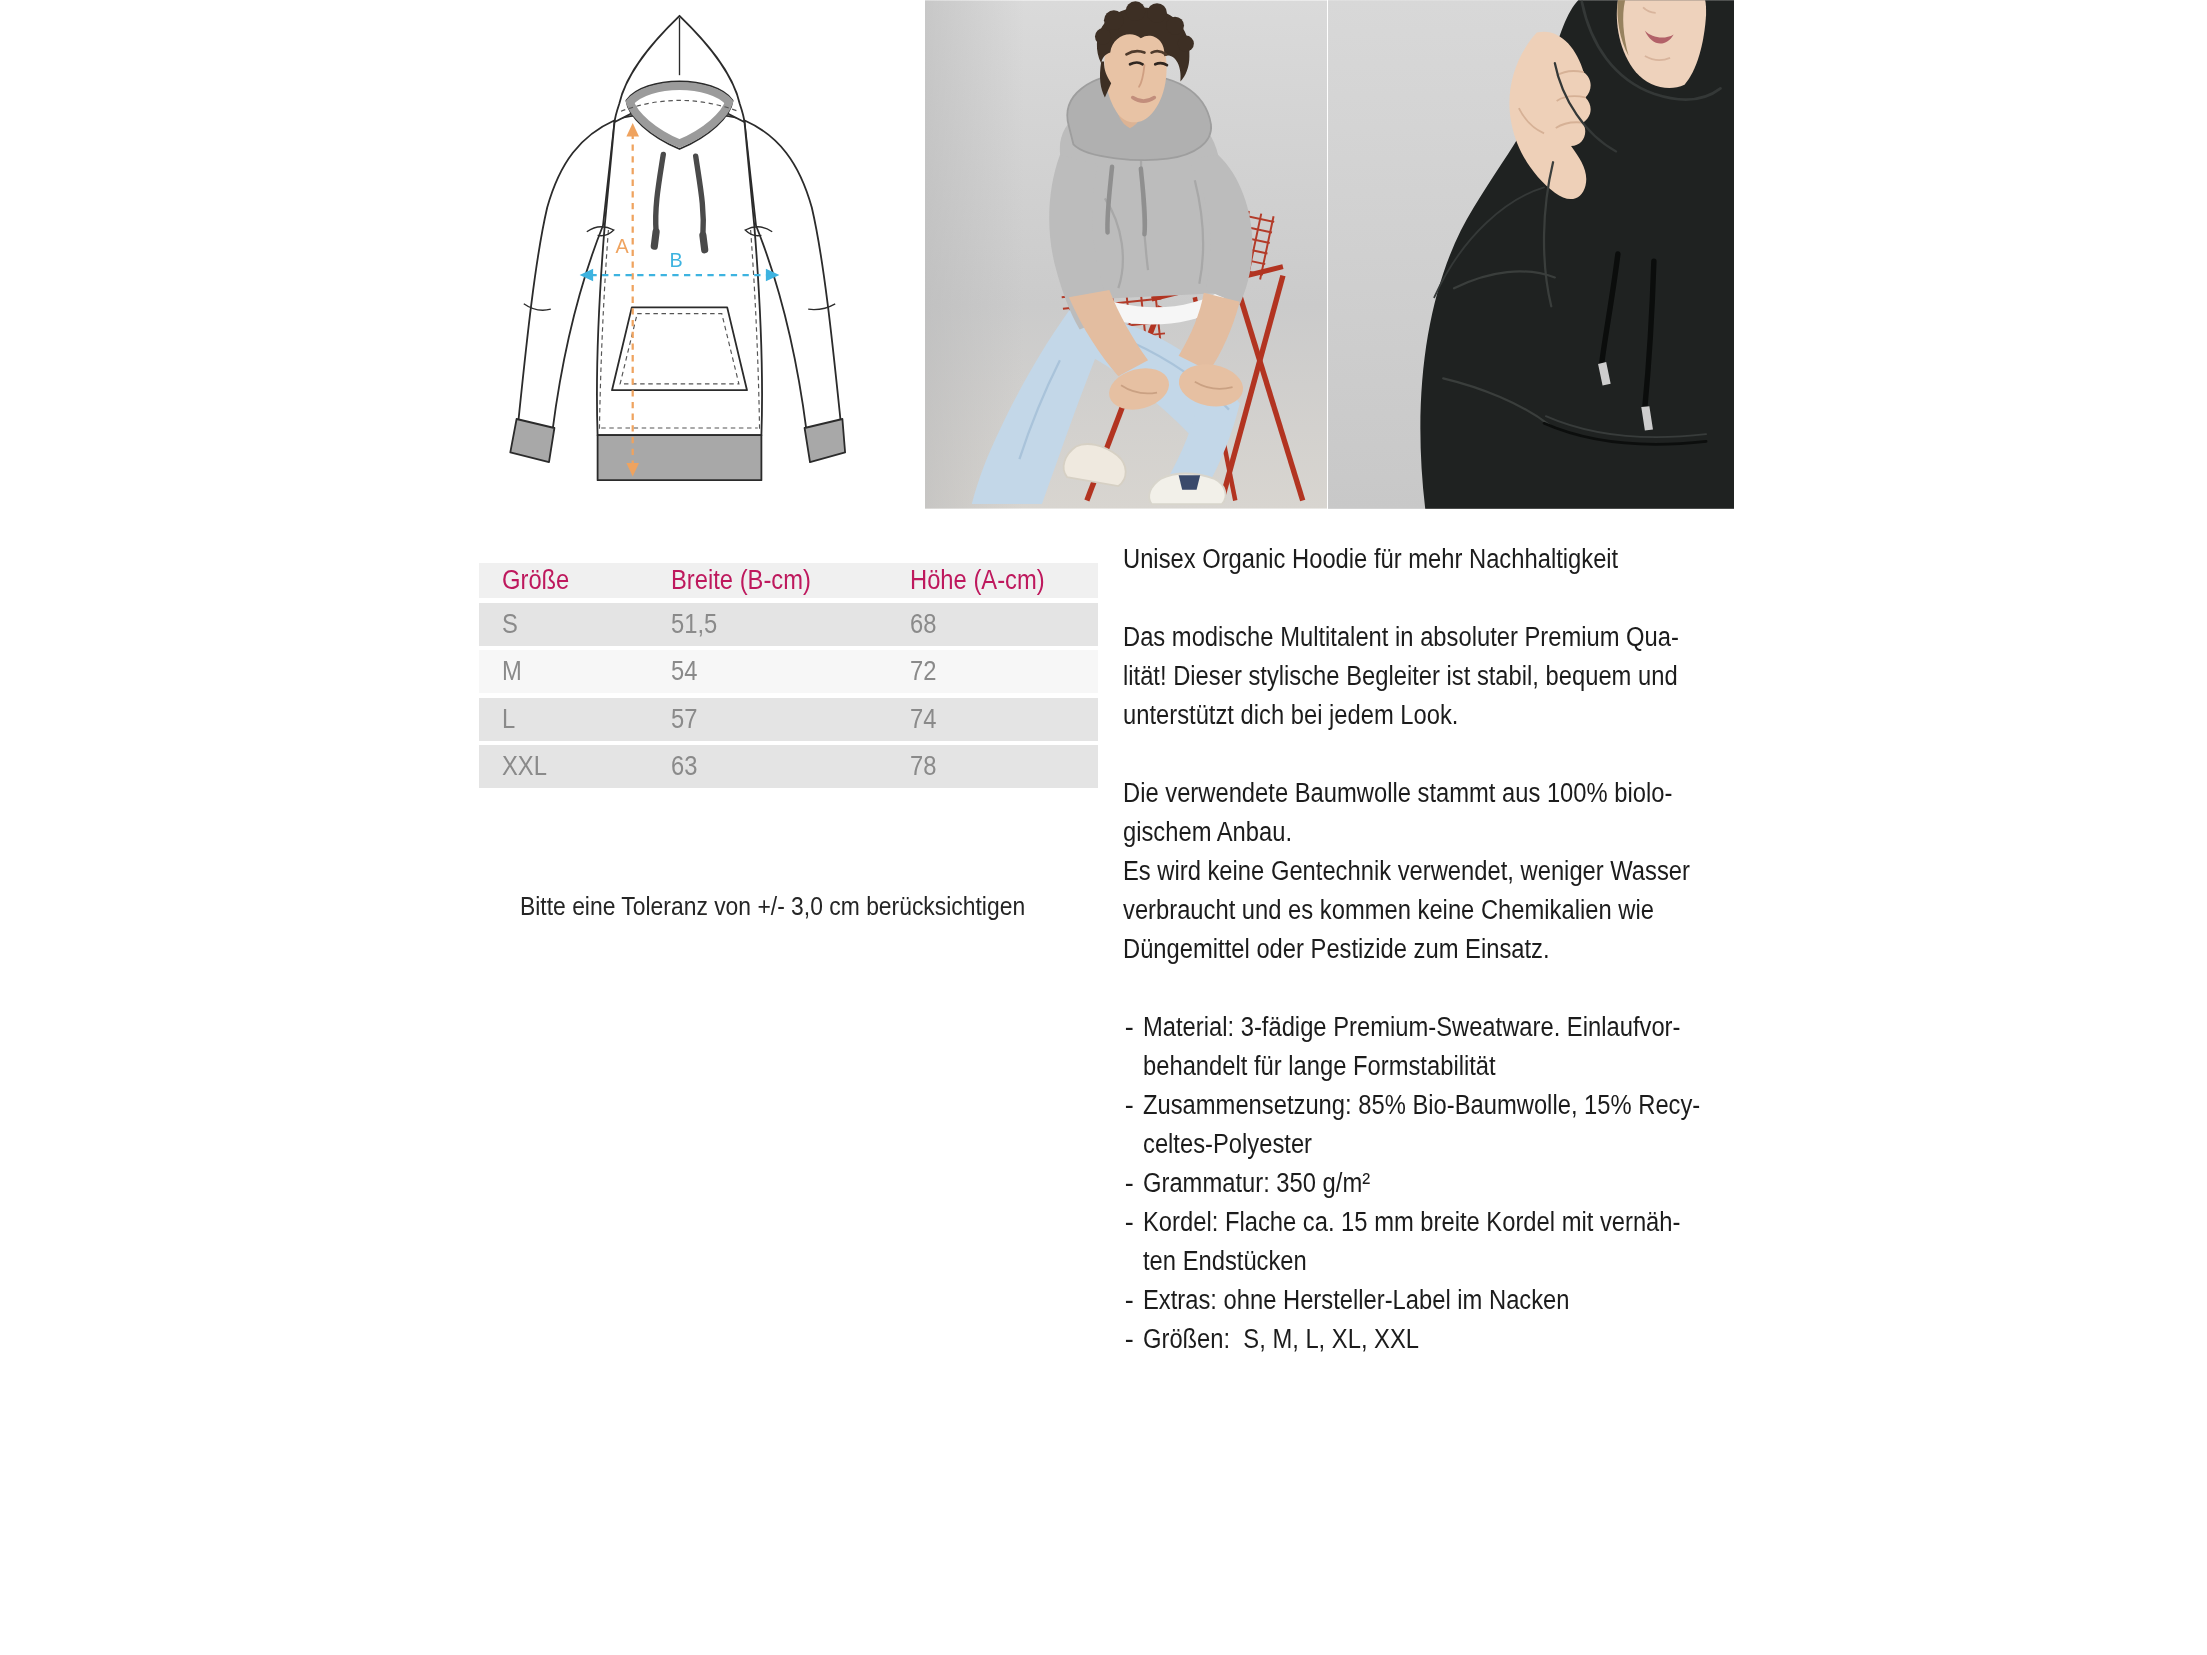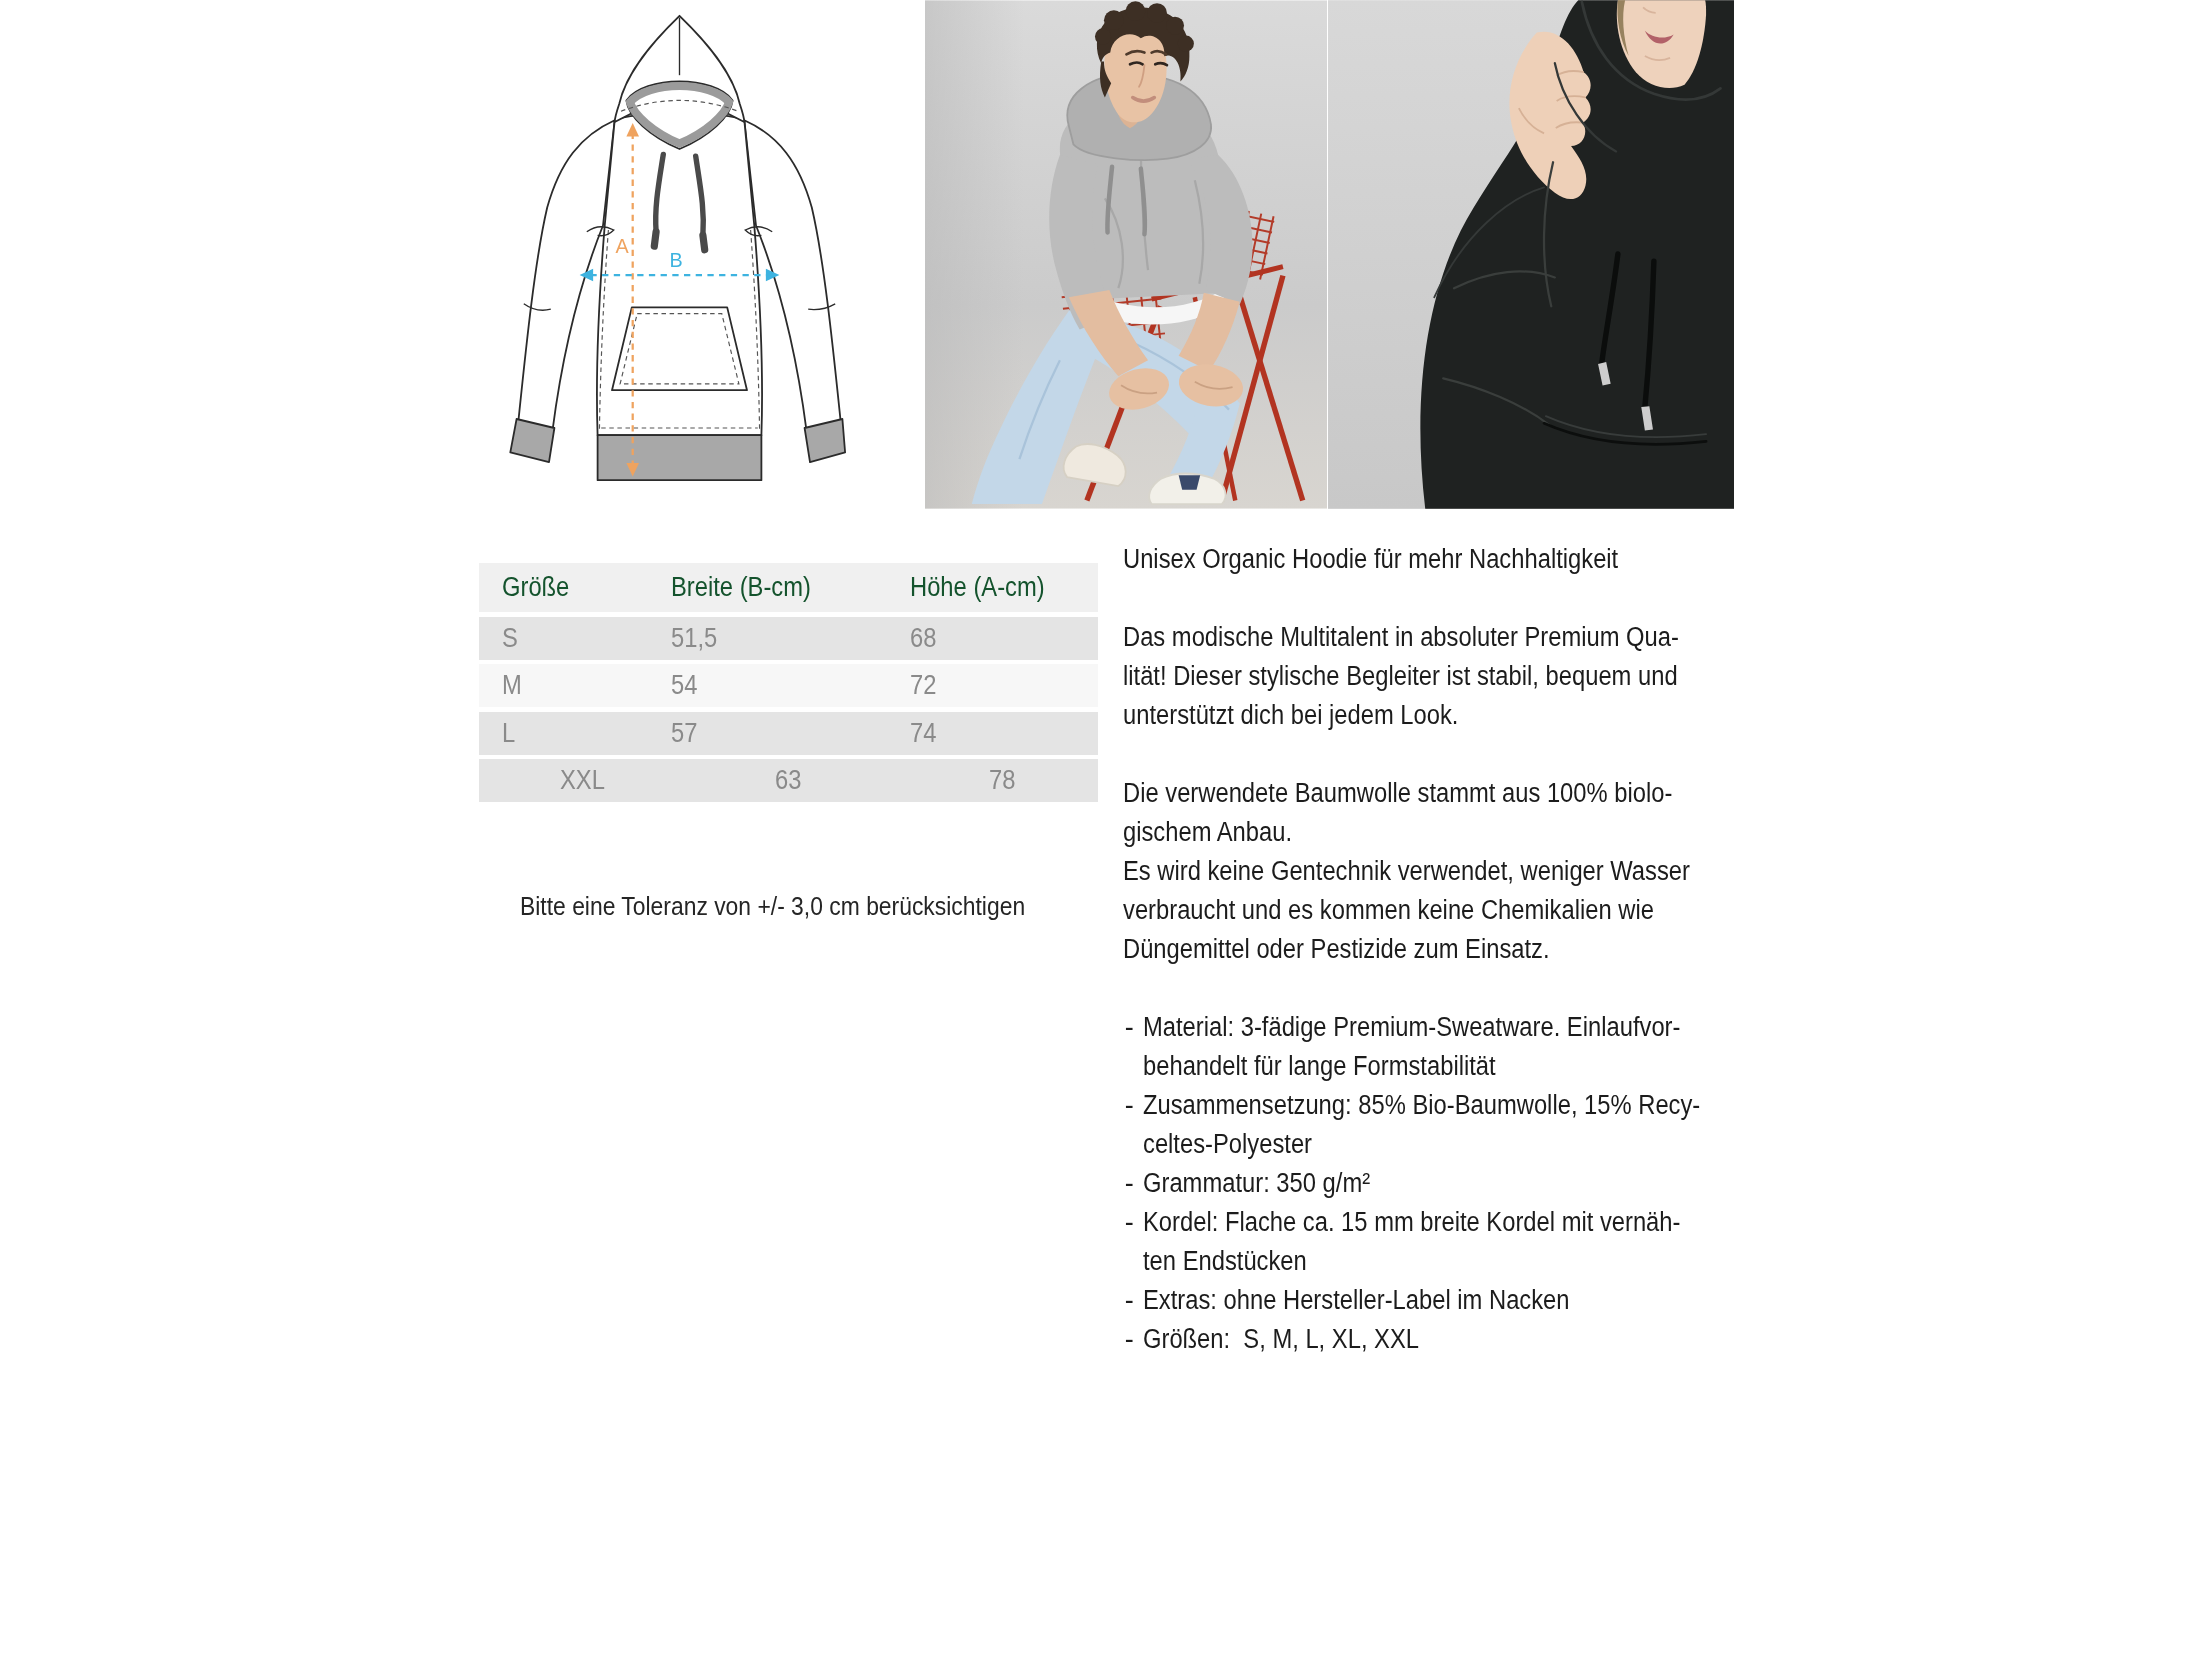--- a/index.html
+++ b/index.html
@@ -5,24 +5,24 @@
   html,body{margin:0;padding:0;background:#ffffff;}
   .page{position:relative;width:2207px;height:1655px;background:#fff;overflow:hidden;
         font-family:"Liberation Sans", sans-serif;color:#1c1c1c;}
   .abs{position:absolute;}
   .cond{display:inline-block;transform:scaleX(0.88);transform-origin:0 50%;white-space:pre;}
 
   
   .size-table{left:479px;top:563px;width:619px;font-size:27px;}
   .trow{display:grid;grid-template-columns:169px 239px auto;align-items:center;
         padding-left:22.5px;margin-bottom:4.5px;color:#8a8a8a;}
-  .trow.head{height:49px;background:#f0f0f0;color:#14532d;}
+  .trow.head{height:35px;background:#f0f0f0;color:#be185d;}
   .trow.odd{height:43px;background:#e4e4e4;}
   .trow.even{height:43px;background:#f7f7f7;}
-  .trow:last-child{margin-bottom:0;text-align:center;}
+  .trow:last-child{margin-bottom:0;}
 
   
   .tolerance{left:491px;top:860px;font-size:26px;color:#252525;white-space:pre;text-align:right;}
 
   
   .description{left:1123px;top:540px;width:684px;font-size:27px;color:#1c1c1c;}
   .block{margin-bottom:39px;}
   .block:last-child{margin-bottom:0;}
   .dline{height:39px;line-height:39px;white-space:pre;}
   .bitem{position:relative;padding-left:20px;}

